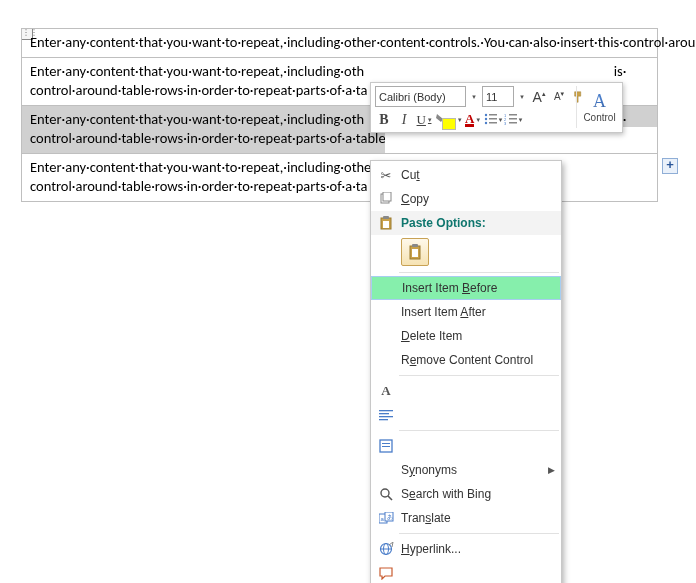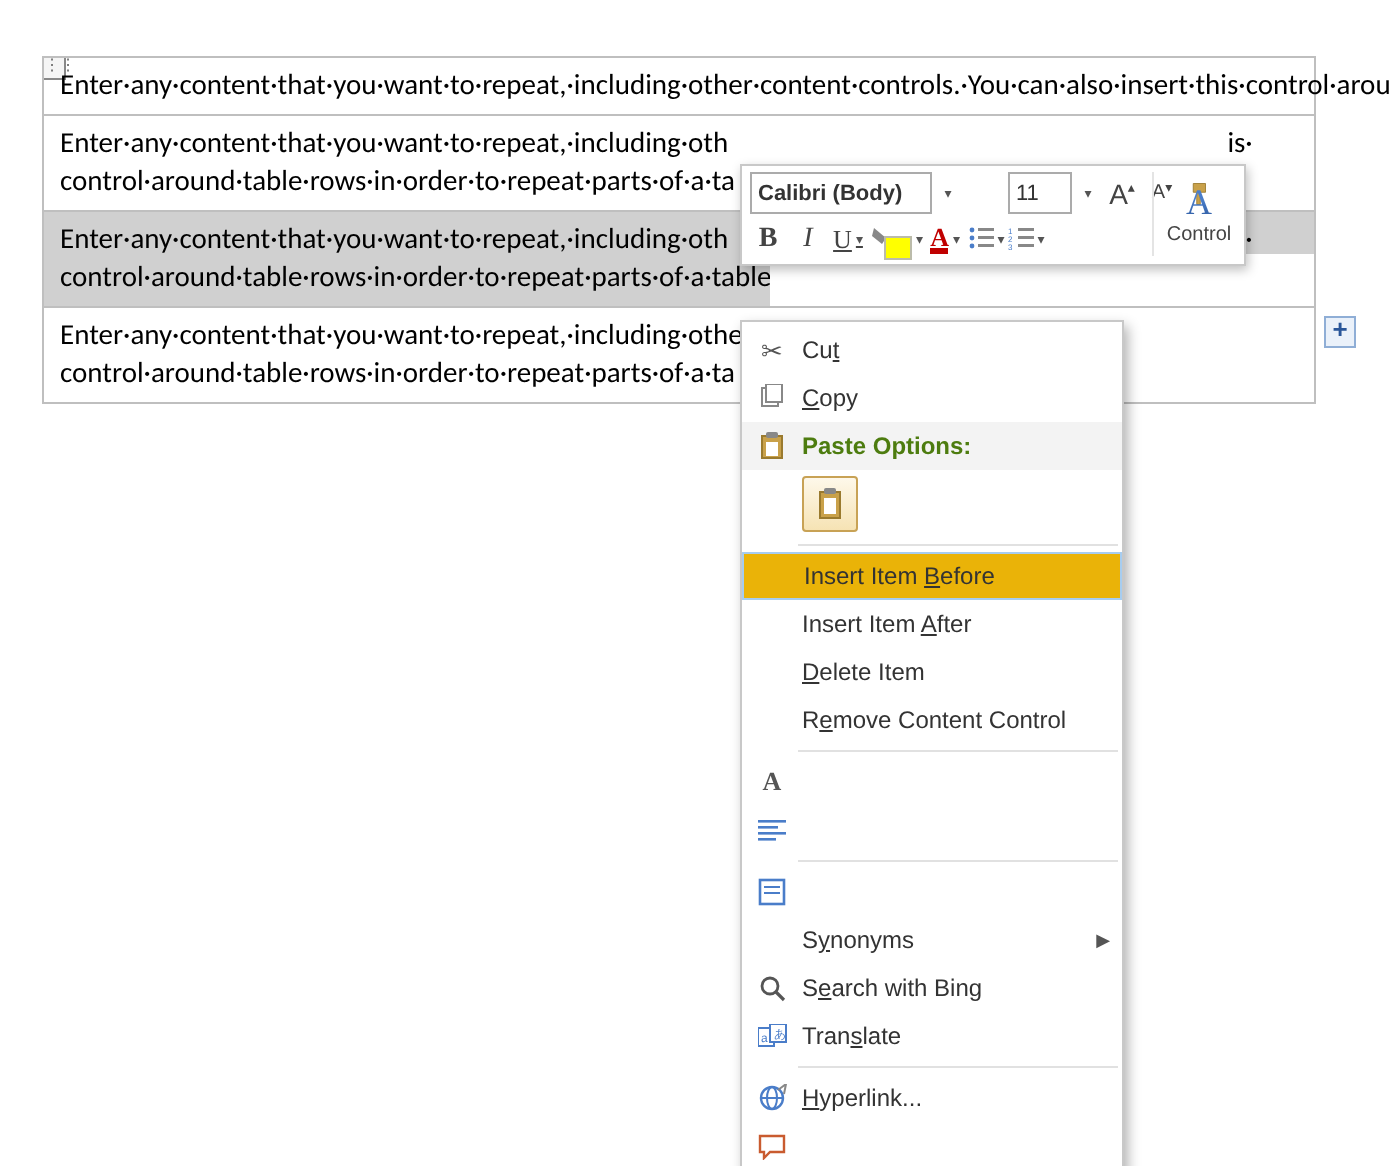--- a/index.html
+++ b/index.html
@@ -83,22 +83,22 @@
   .font-sel {
     border: 1px solid #ababab;
     height: 19px;
     font-size: 11px;
     padding: 0 3px;
     display: flex;
     align-items: center;
     background: #fff;
     position: relative;
   }
-  .font-name { width: 83px; font-weight: bold; }
-  .font-size { width: 24px; margin-left: 22px; }
+  .font-name { width: 83px; }
+  .font-size { width: 24px; }
   .dd-arrow {
     width: 12px;
     text-align: center;
     font-size: 7px;
     color: #555;
   }
   .tb-btn {
     min-width: 18px;
     height: 20px;
     display: inline-flex;
@@ -161,38 +161,38 @@
   }
   .menu-item {
     display: flex;
     align-items: center;
     height: 24px;
     padding: 0 6px 0 4px;
     font-size: 12px;
     color: #333;
     position: relative;
   }
-  .menu-item.hover { background: #eab308; border:1px solid #a7cdf0; height:22px; }
+  .menu-item.hover { background: #86efac; border:1px solid #a7cdf0; height:22px; }
   .menu-icon {
     width: 22px;
     height: 20px;
     display: inline-flex;
     align-items: center;
     justify-content: center;
     font-size: 13px;
     color: #555;
     flex-shrink: 0;
   }
   .menu-label { flex: 1; padding-left: 4px; }
   .menu-label .ul { text-decoration: underline; }
   .menu-sep { height: 1px; background: #e1e1e1; margin: 3px 2px 3px 28px; }
   .menu-arrow { font-size: 9px; color: #555; }
   .paste-header {
     font-weight: bold;
-    color: #4d7c0f;
+    color: #0f766e;
     background: #f3f3f3;
     display:flex;
     align-items:center;
     height:24px;
     padding: 0 6px 0 4px;
   }
   .paste-opt-row {
     padding: 3px 0 3px 30px;
     height: 28px;
     display:flex;

